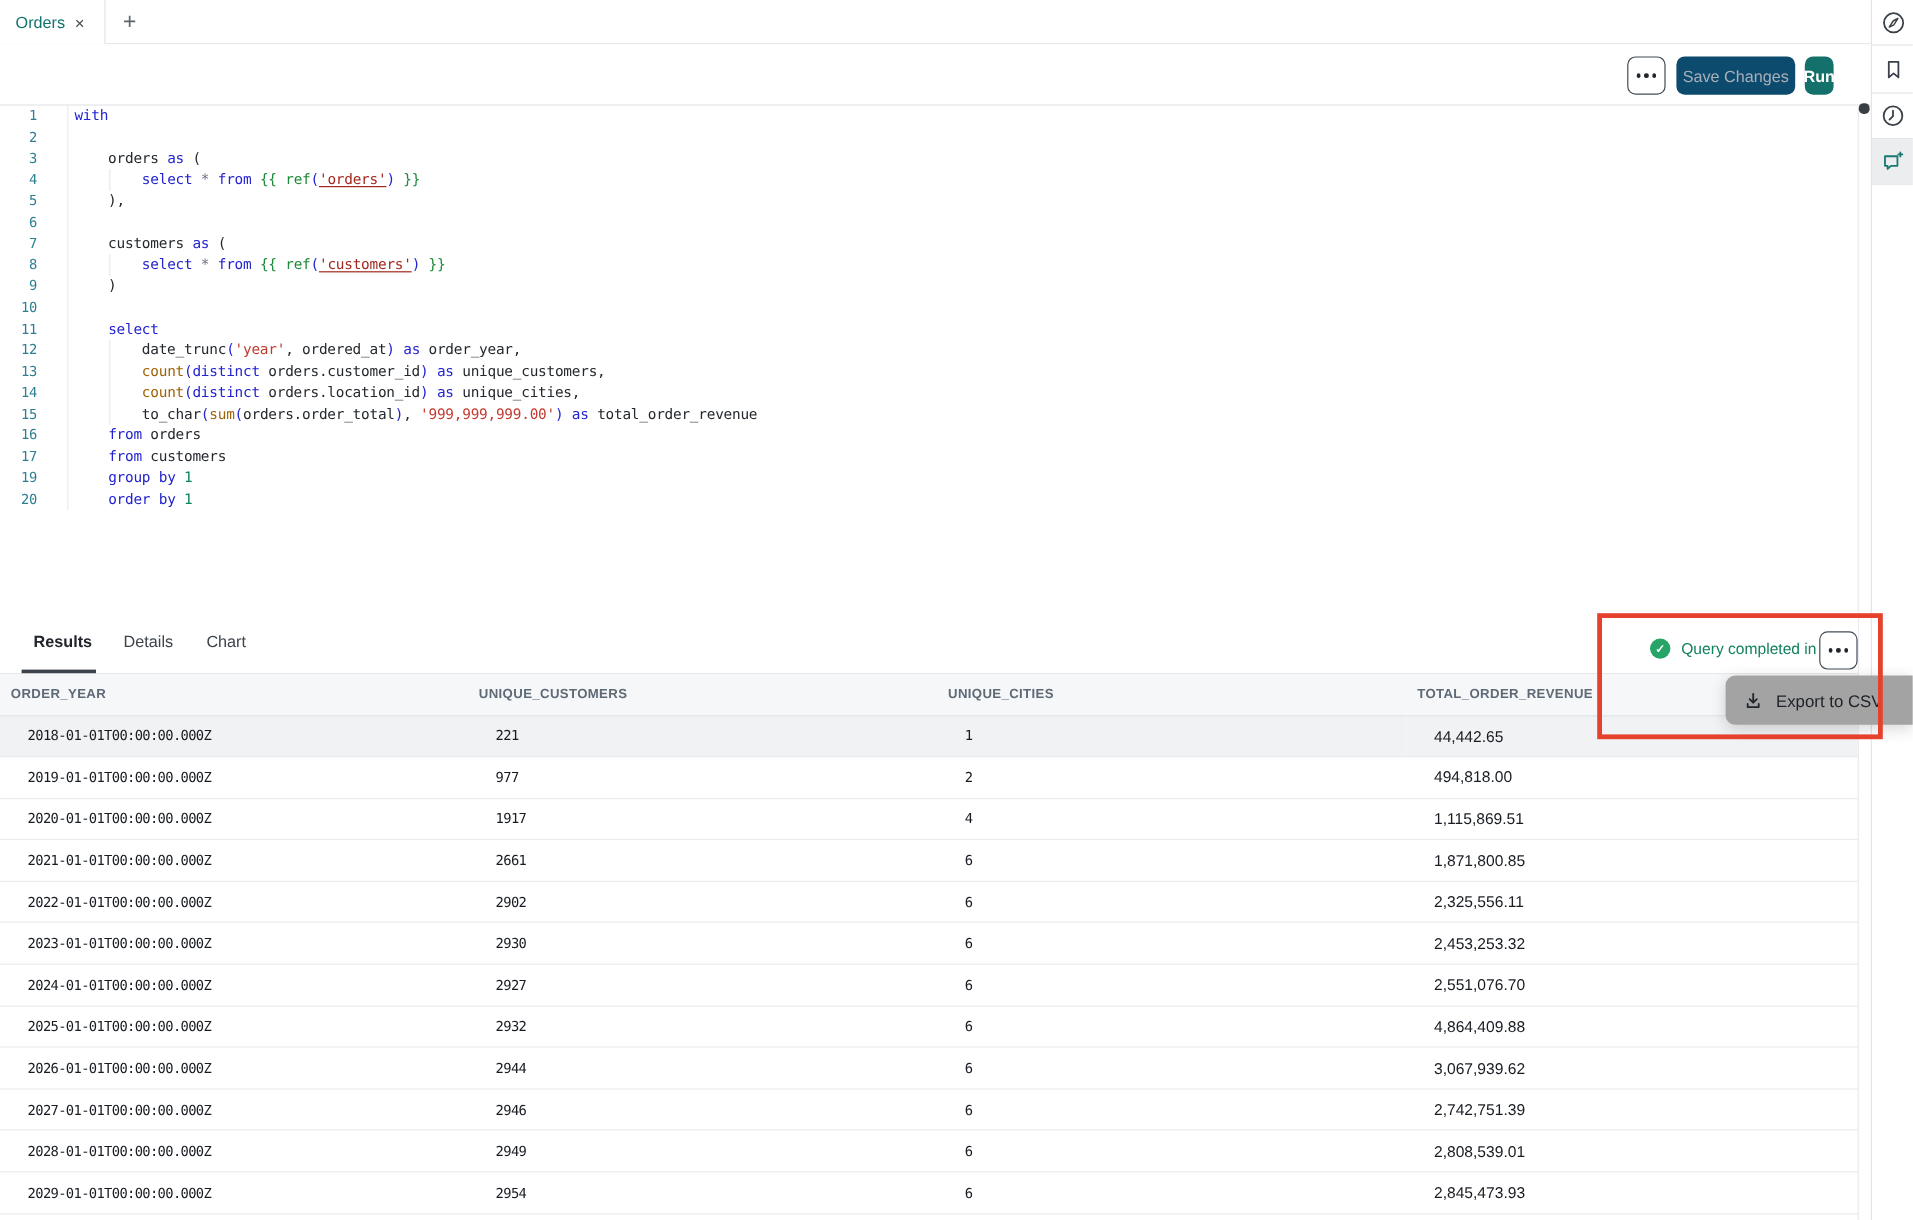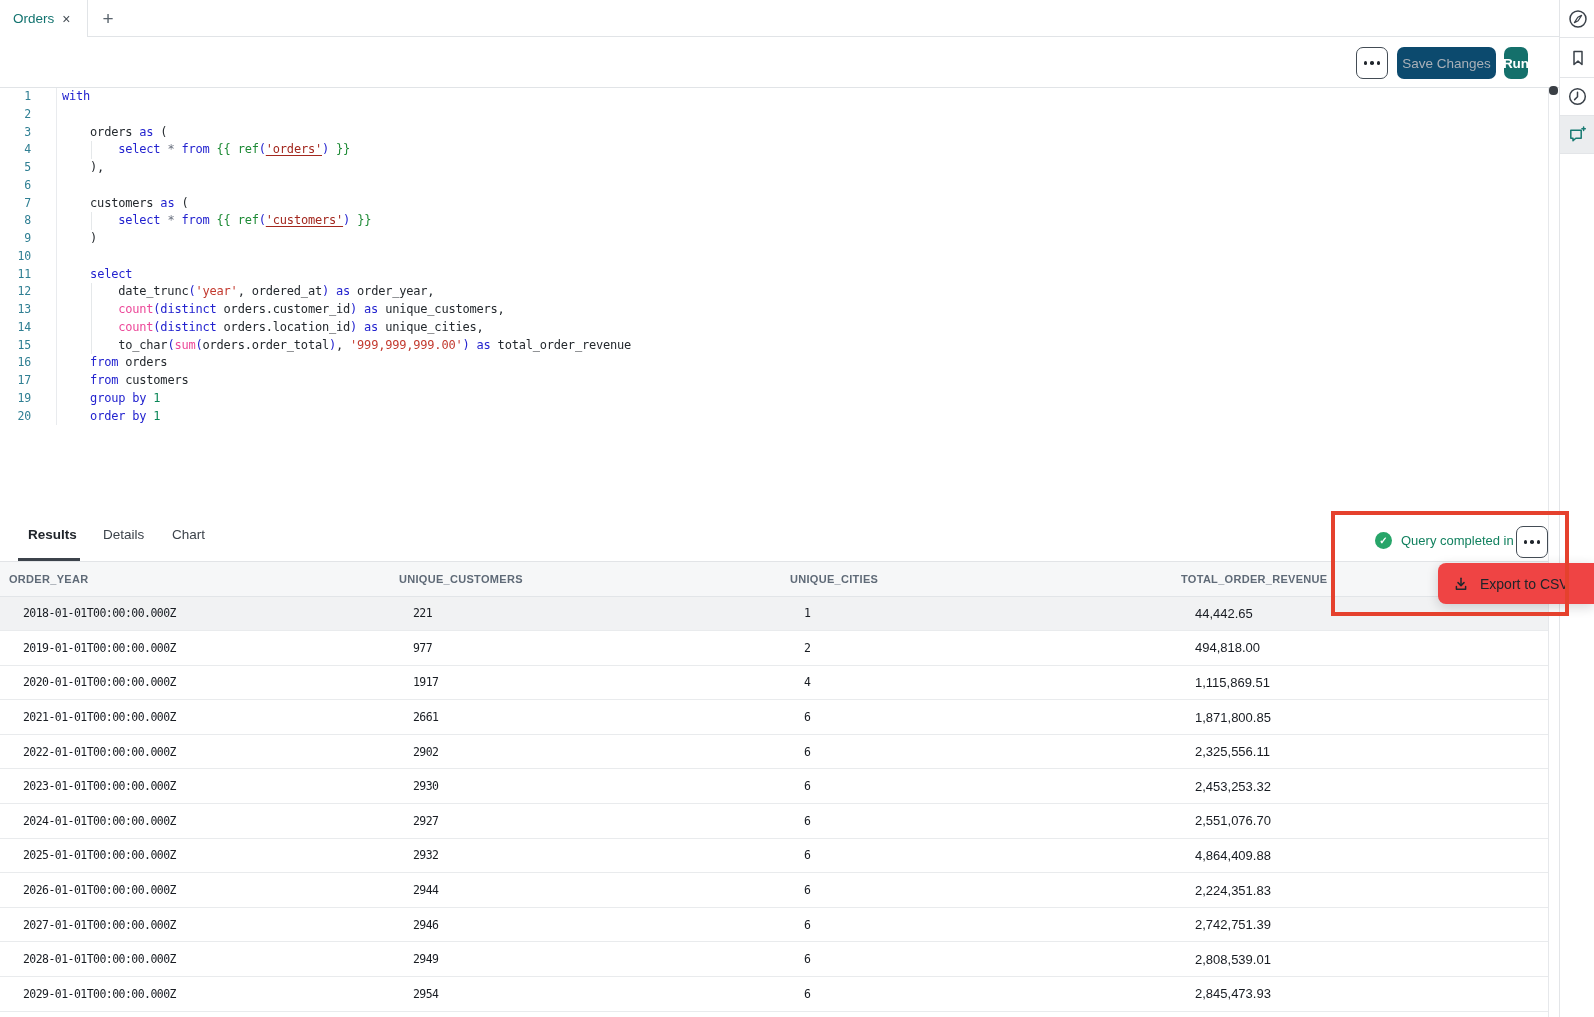--- a/index.html
+++ b/index.html
@@ -28,21 +28,21 @@
   .btn-run  { left:1504px; width:24px; background:#14706b; color:#fff; font-weight:600; }
 
   
   #editor { left:0; top:88px; width:1540px; }
   .code-line { position:relative; display:flex; height:17.75px; line-height:17.75px;
                font-family:"DejaVu Sans Mono", monospace; font-size:12px; letter-spacing:-0.2px; }
   .gut { width:57px; flex:0 0 57px; text-align:right; padding-right:25px; color:#2f7f93;
          font-size:11.5px; border-right:1px solid #e9ebee; }
   .src { position:relative; padding-left:5px; white-space:pre; }
   .guide { position:absolute; left:34px; top:0; bottom:0; border-left:1px solid #e5e8ea; }
-  .tk-k{color:#2323cf} .tk-p{color:#24292e} .tk-f{color:#ec4899} .tk-s{color:#c33a2f}
+  .tk-k{color:#2323cf} .tk-p{color:#24292e} .tk-f{color:#a16207} .tk-s{color:#c33a2f}
   .tk-r{color:#a3281f;text-decoration:underline;text-underline-offset:2px}
   .tk-j{color:#1d8a35} .tk-b{color:#2323cf} .tk-n{color:#0a8657} .tk-o{color:#6b7280}
 
   
   #vthumb { left:1549px; top:86px; width:9px; height:9px; border-radius:4px; background:#3a3f45; }
   #paneedge { left:1548px; top:88px; width:1px; height:929px; background:#e6e8eb; }
 
   
   #resbar { left:0; top:508px; width:1548px; height:54px; border-bottom:1px solid #e2e4e7; background:#fff; }
   .rtab { position:absolute; top:19px; font-size:13.5px; color:#3c434b; cursor:pointer; }
@@ -59,21 +59,21 @@
   table { border-collapse:collapse; table-layout:fixed; width:1548px; }
   col.c0{width:390px} col.c1{width:391px} col.c2{width:391px}
   thead th { height:34px; background:#f6f7f8; text-align:left; padding-left:9px; font-size:11px;
              font-weight:700; color:#5f6a77; letter-spacing:0.3px; border-bottom:1px solid #e2e5e8; }
   tbody td { height:34.6px; padding-left:23px; border-bottom:1px solid #e9ebed; color:#181c22; }
   td.mono { font-family:"DejaVu Sans Mono", monospace; font-size:11.5px; letter-spacing:-0.55px; }
   td.sans { font-family:"Liberation Sans", sans-serif; font-size:13px; }
   tbody tr:first-child td { background:#f1f2f3; }
 
   
-  #dropdown { left:1438px; top:563px; width:156px; height:41px; background:#ef4444; border-radius:8px 0 0 8px;
+  #dropdown { left:1438px; top:563px; width:156px; height:41px; background:#a3a3a3; border-radius:8px 0 0 8px;
               box-shadow:0 3px 12px rgba(20,24,30,0.18); display:flex; align-items:center; padding-left:14px;
               gap:10px; z-index:5; cursor:pointer; }
   #dropdown .mlbl { font-size:14px; color:#20242a; }
 
   
   #annot { left:1331px; top:511px; width:238px; height:105px; border:4px solid #e5412d; z-index:9; pointer-events:none; }
 
   
   #sidebar { left:1559px; top:0; width:35px; height:1017px; border-left:1px solid #e3e5e8; background:#fff; z-index:3; }
   .scell { position:absolute; left:0; width:35px; display:flex; align-items:center; justify-content:center;
@@ -270,21 +270,21 @@
           <tr>
             <td class="mono">2025-01-01T00:00:00.000Z</td>
             <td class="mono">2932</td>
             <td class="mono">6</td>
             <td class="sans">4,864,409.88</td>
           </tr>
           <tr>
             <td class="mono">2026-01-01T00:00:00.000Z</td>
             <td class="mono">2944</td>
             <td class="mono">6</td>
-            <td class="sans">2,224,351.83</td>
+            <td class="sans">3,067,939.62</td>
           </tr>
           <tr>
             <td class="mono">2027-01-01T00:00:00.000Z</td>
             <td class="mono">2946</td>
             <td class="mono">6</td>
             <td class="sans">2,742,751.39</td>
           </tr>
           <tr>
             <td class="mono">2028-01-01T00:00:00.000Z</td>
             <td class="mono">2949</td>

